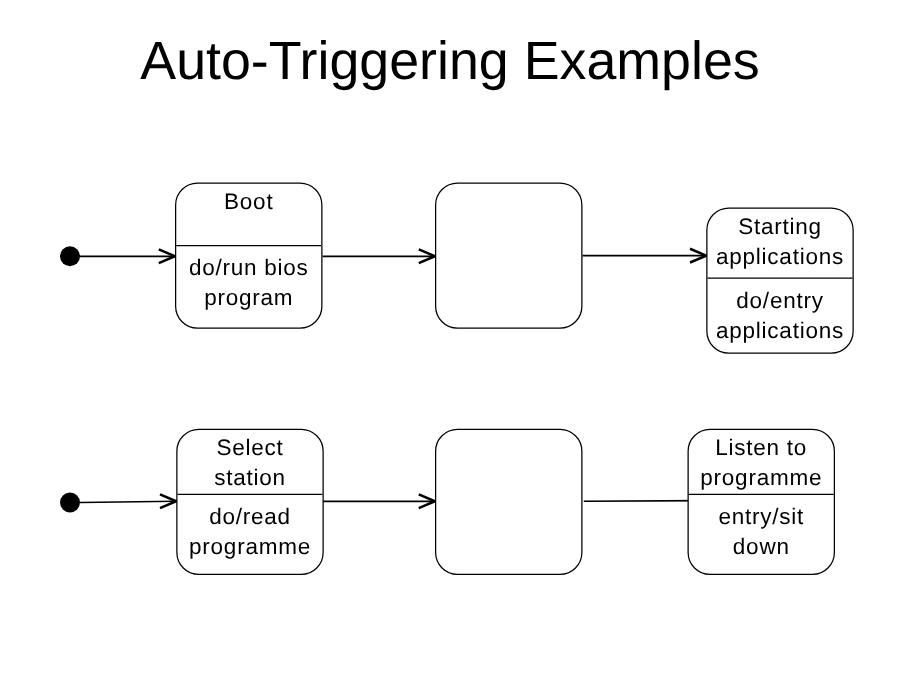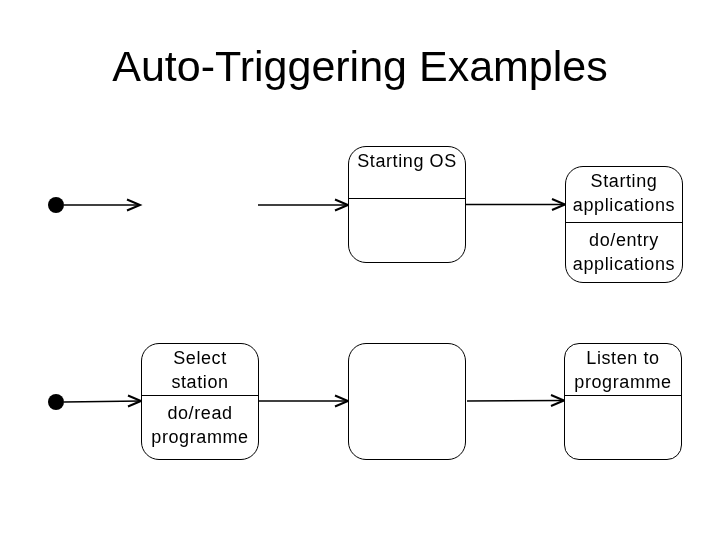--- a/index.html
+++ b/index.html
@@ -15,21 +15,21 @@
   }
   .slide {
     position: relative;
     width: 720px;
     height: 540px;
     background: #ffffff;
     overflow: hidden;
   }
   .title {
     position: absolute;
-    top: 40px;
+    top: 23px;
     left: 0;
     width: 720px;
     margin: 0;
     text-align: center;
     font-size: 43px;
     font-weight: 400;
     line-height: 1.25;
     letter-spacing: 0px;
     color: #000000;
   }
@@ -62,21 +62,21 @@
   }
   .state .activity {
     padding-top: 5px;
     white-space: pre-line;
   }
   .s1 { left: 140px; top: 146px; }
   .s2 { left: 348px; top: 146px; }
   .s3 { left: 565px; top: 146px; margin-top: 20px; }
   .s4 { left: 141px; top: 343px; }
   .s5 { left: 348px; top: 343px; }
-  .s6 { left: 564px; top: 343px; border-radius: 15px; }
+  .s6 { left: 550px; top: 343px; }
   .s1 .name { height: 50px; }
   .s2 .name { height: 52px; }
   .s3 .name { height: 56px; }
   .s4 .name { height: 52px; }
   .s5 .name { height: 53px; }
   .s6 .name { height: 52px; }
 </style>
 </head>
 <body>
 
@@ -96,23 +96,27 @@
 
     <circle cx="56" cy="402" r="8" fill="#000000" stroke="none"></circle>
     <line x1="64" y1="402" x2="141" y2="401" stroke-width="1.4"></line>
     <polyline points="128,395.5 141,401 128,406.5" stroke-width="2"></polyline>
     <line x1="258" y1="401" x2="348" y2="401" stroke-width="1.4"></line>
     <polyline points="335,395.5 348,401 335,406.5" stroke-width="2"></polyline>
     <line x1="467" y1="401" x2="564" y2="400.5" stroke-width="1.4"></line>
     <polyline points="551,395 564,400.5 551,406" stroke-width="2"></polyline>
   </svg>
 
+  <div class="state s1">
+    <div class="name">Boot</div>
+    <div class="activity">do/run bios
+program</div>
+  </div>
 
   <div class="state s2">
-    <div class="name">Starting OS</div>
   </div>
 
   <div class="state s3">
     <div class="name">Starting
 applications</div>
     <div class="activity">do/entry
 applications</div>
   </div>
 
   <div class="state s4">
@@ -121,15 +125,17 @@
     <div class="activity">do/read
 programme</div>
   </div>
 
   <div class="state s5">
   </div>
 
   <div class="state s6">
     <div class="name">Listen to
 programme</div>
+    <div class="activity">entry/sit
+down</div>
   </div>
 
 </div>
 
 </body></html>

